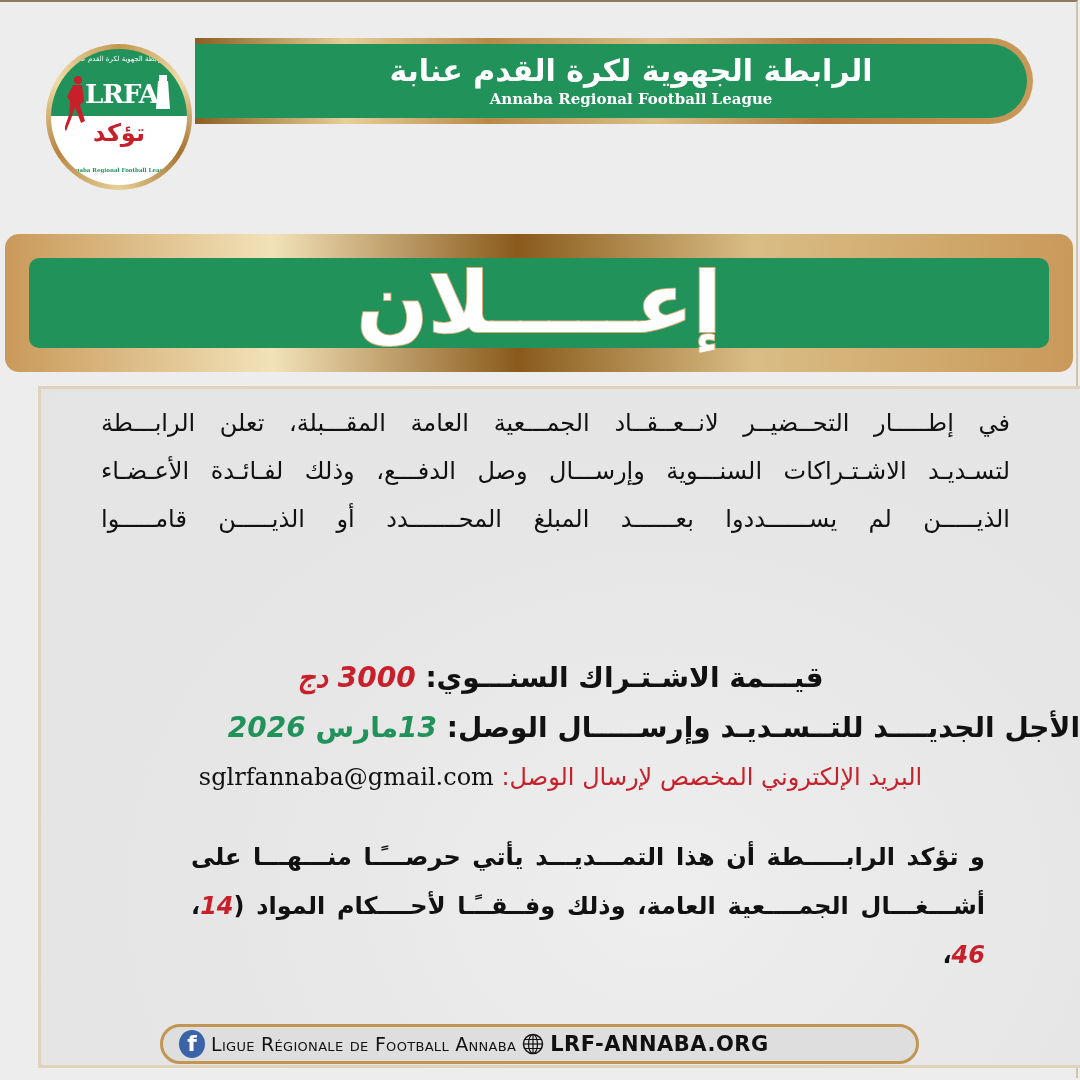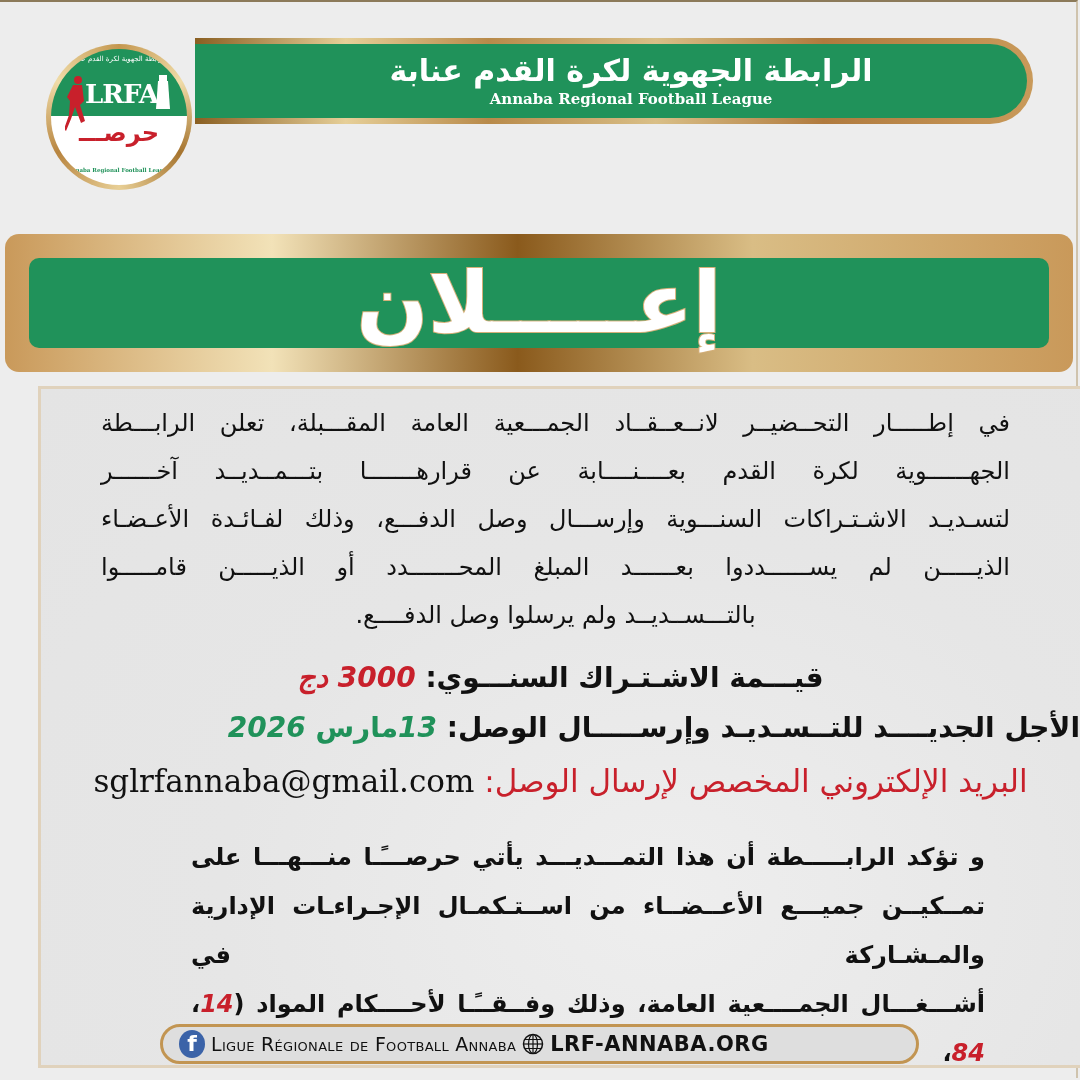--- a/index.html
+++ b/index.html
@@ -95,21 +95,21 @@
     font-size:24px; line-height:48px; color:#111;
   }
   .para1 .line { display:block; text-align:justify; text-align-last:justify; }
   .para1 .line.center { text-align-last:center; }
   .info {
     position:absolute; left:0; right:0; direction:rtl; text-align:center;
     font-weight:bold; color:#111;
   }
   .info-fee { top:272px; font-size:28px; }
   .info-deadline { top:322px; font-size:28px;text-align:right; }
-  .info-email { top:374px; font-size:31px; font-weight:normal; }
+  .info-email { top:374px; font-size:24px; font-weight:normal; }
   .red { color:#c8202b; }
   .green { color:#20925a; }
   .ital { font-style:italic; }
   .email-label { color:#c8202b; }
   .email-val { font-family:"DejaVu Serif", serif; color:#111; direction:ltr; unicode-bidi:embed; }
   .para2 {
     position:absolute; left:150px; right:95px; top:444px;
     direction:rtl; font-weight:bold; font-size:24px; line-height:49px; color:#111;
   }
   .para2 .line { display:block; text-align:justify; text-align-last:justify; }
@@ -146,60 +146,57 @@
     <div class="logo-arc">الرابطة الجهوية لكرة القدم عنابة</div>
     <svg class="logo-player" viewBox="0 0 22 58">
       <circle cx="13" cy="5" r="4" fill="#c8202b"></circle>
       <path d="M8 10 L17 10 L19 26 L15 30 L20 46 L16 48 L10 32 L6 44 L1 56 L-1 54 L4 40 L5 26 L2 22 Z" fill="#c8202b"></path>
     </svg>
     <div class="logo-lrfa">LRFA</div>
     <svg class="logo-tower" viewBox="0 0 16 40">
       <rect x="4" y="4" width="8" height="6" fill="#fff"></rect>
       <path d="M3 10 L13 10 L15 38 L1 38 Z" fill="#fff"></path>
     </svg>
-    <div class="logo-annaba">حرصـــ</div>
+    <div class="logo-annaba">تؤكد</div>
     <div class="logo-en">Annaba Regional Football League</div>
   </div>
 </div>
 
 <div class="title-banner">
   <div class="title-inner">
     <div class="title-text">إعـــــلان</div>
   </div>
 </div>
 
 <div class="content-box">
   <div class="para1">
     <span class="line">في إطـــــار التحــضيــر لانــعــقــاد الجمـــعية العامة المقـــبلة، تعلن الرابـــطة</span>
-    <span class="line">الجهــــــوية لكرة القدم بعــــنــــابة عن قرارهـــــــا بتـــمــديــد  آخــــــر</span>
     <span class="line">لتسـديـد الاشـتـراكات السنـــوية وإرســـال وصل الدفـــع، وذلك لفـائـدة الأعـضـاء</span>
     <span class="line">الذيـــــن لم يســــــددوا بعــــــد المبلغ المحـــــــدد أو الذيـــــن قامـــــوا</span>
-    <span class="line center">بالتـــســديــد ولم يرسلوا وصل الدفــــع.</span>
   </div>
 
   <div class="info info-fee">
     <span>قيـــمة الاشـتـراك السنـــوي:</span>
     <span class="red ital">3000 دج</span>
   </div>
 
   <div class="info info-deadline">
     <span>الأجل الجديــــد للتــسـديـد وإرســـــال الوصل:</span>
     <span class="green ital">13</span><span class="green">مارس</span>
     <span class="green ital">2026</span>
   </div>
 
   <div class="info info-email">
     <span class="email-label">البريد الإلكتروني المخصص لإرسال الوصل:</span>
     <span class="email-val">sglrfannaba@gmail.com</span>
   </div>
 
   <div class="para2">
     <span class="line">و تؤكد الرابـــــطة أن هذا التمـــديـــد يأتي حرصـــًـا منـــهـــا على</span>
-    <span class="line">تمــكيــن جميـــع الأعــضــاء من اســتـكمـال الإجـراءـات الإدارية والمـشـاركة في</span>
-    <span class="line"><span>أشـــغـــال الجمــــعية العامة، وذلك وفــقــًـا لأحــــكام المواد (</span><span class="red ital">14</span>، <span class="red ital">84</span>،</span>
+    <span class="line"><span>أشـــغـــال الجمــــعية العامة، وذلك وفــقــًـا لأحــــكام المواد (</span><span class="red ital">14</span>، <span class="red ital">46</span>،</span>
     <span class="line center"></span>
   </div>
 </div>
 
 <div class="footer-pill">
   <div class="fb-icon">f</div>
   <span class="footer-fb">Ligue Régionale de Football Annaba</span>
   <svg class="globe-icon" viewBox="0 0 22 22">
     <circle cx="11" cy="11" r="9.5" fill="none" stroke="#111" stroke-width="1.5"></circle>
     <ellipse cx="11" cy="11" rx="4.5" ry="9.5" fill="none" stroke="#111" stroke-width="1.2"></ellipse>

